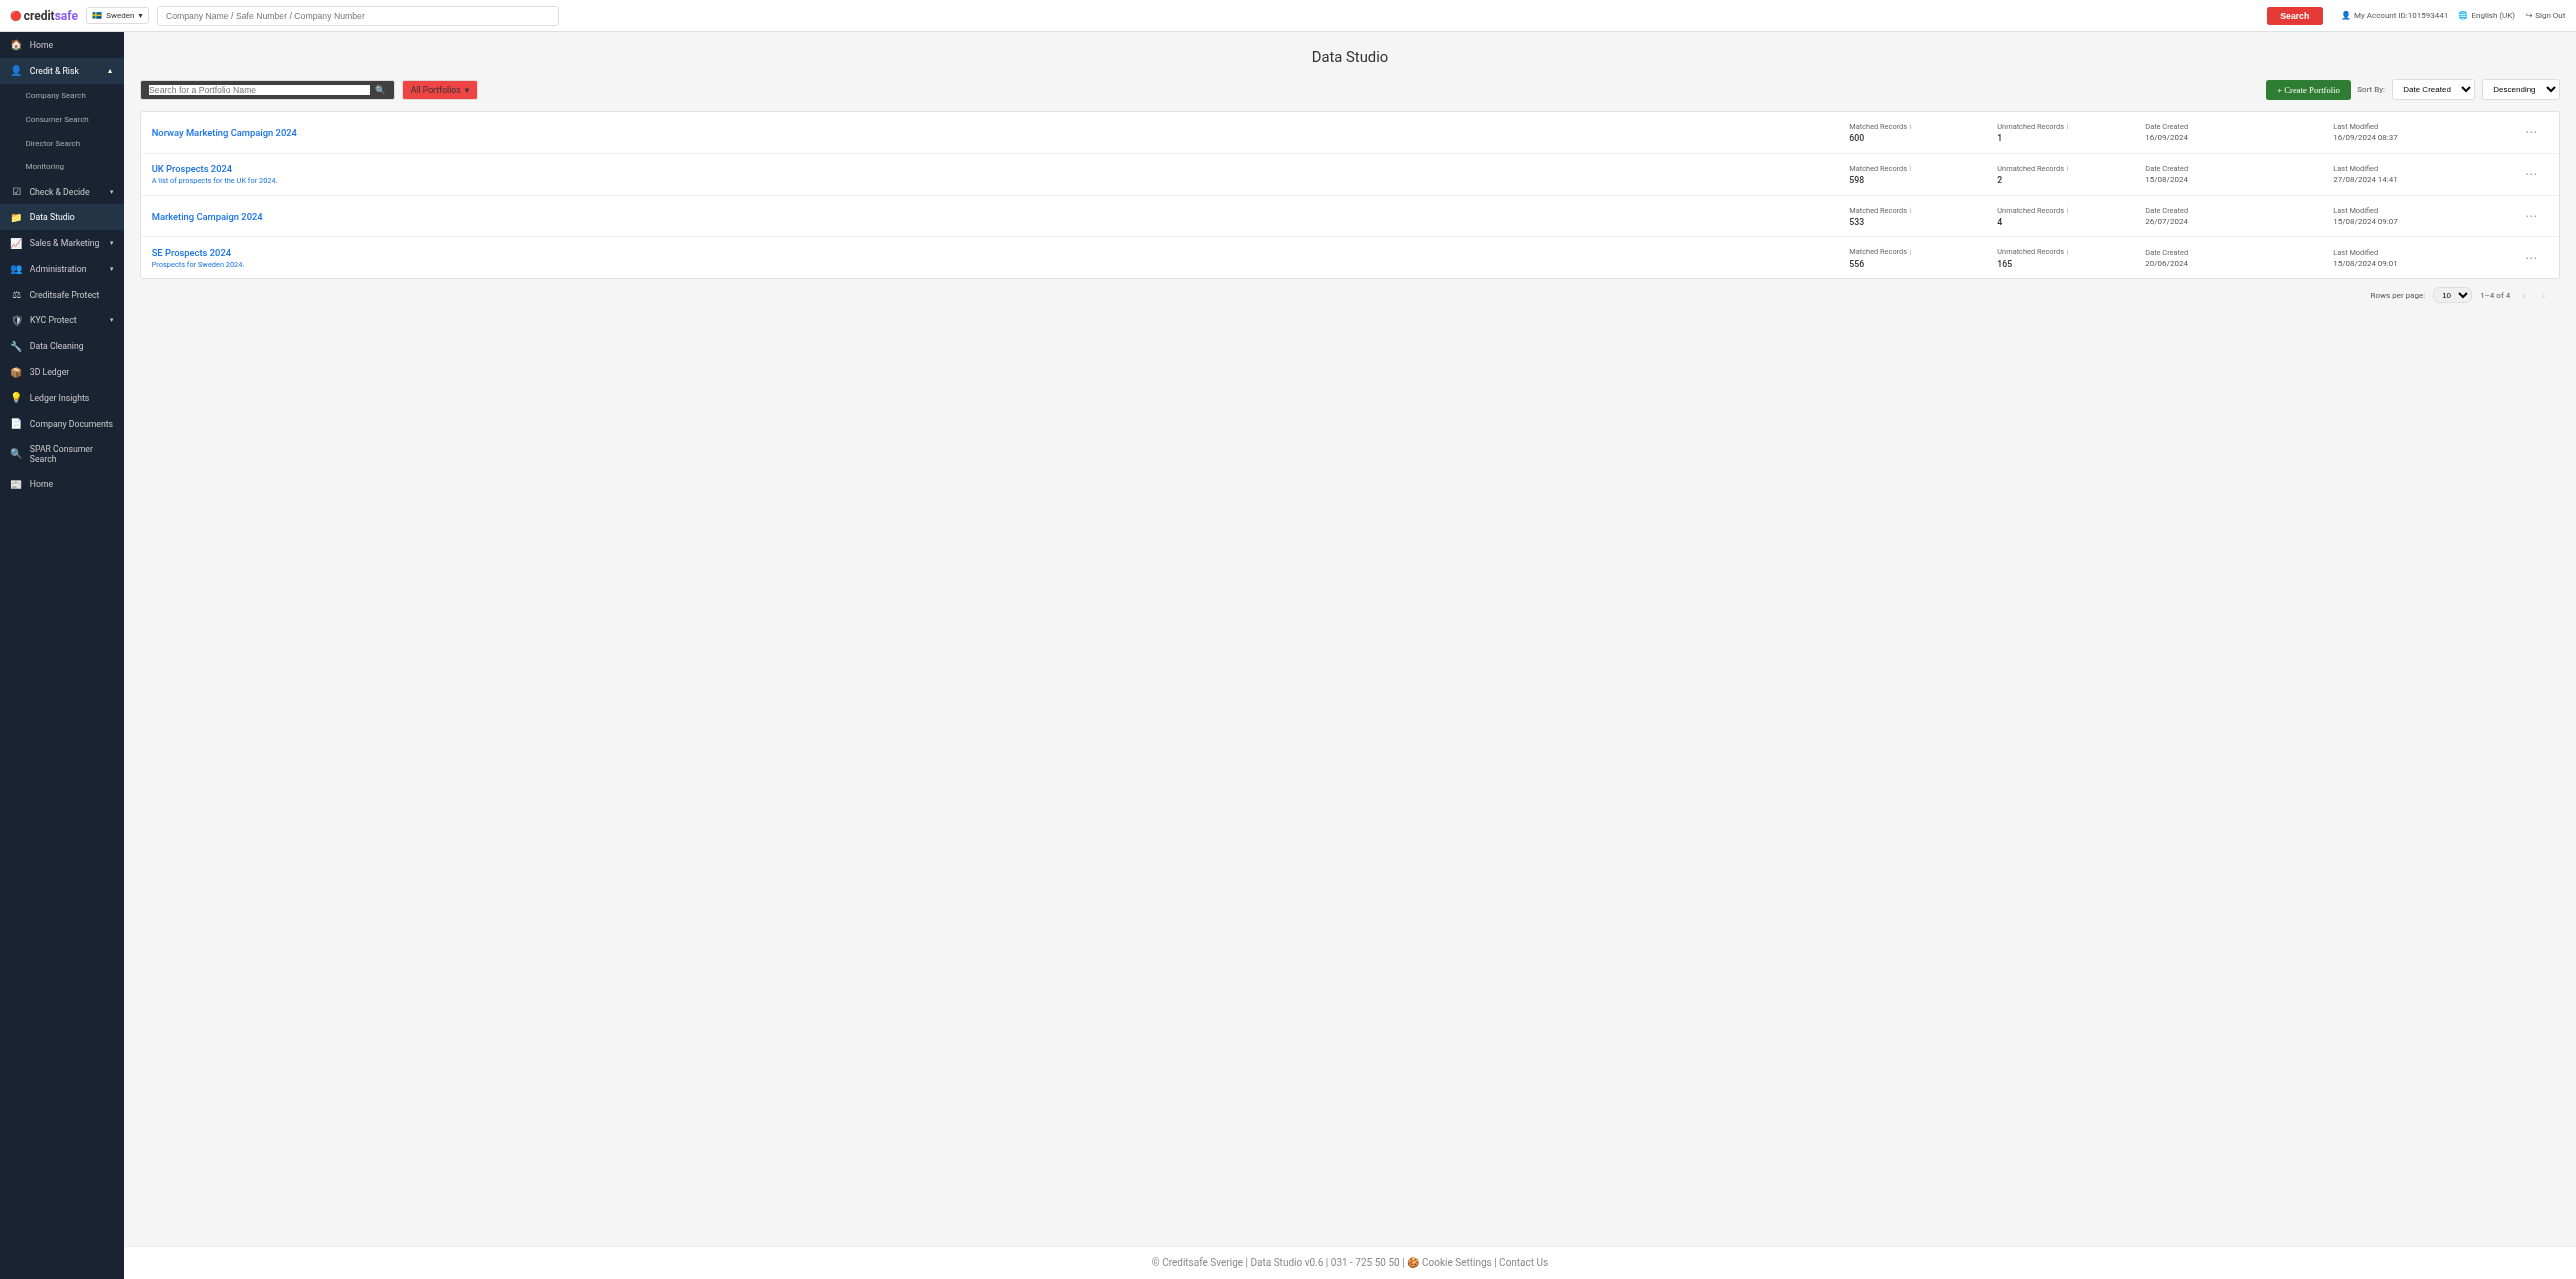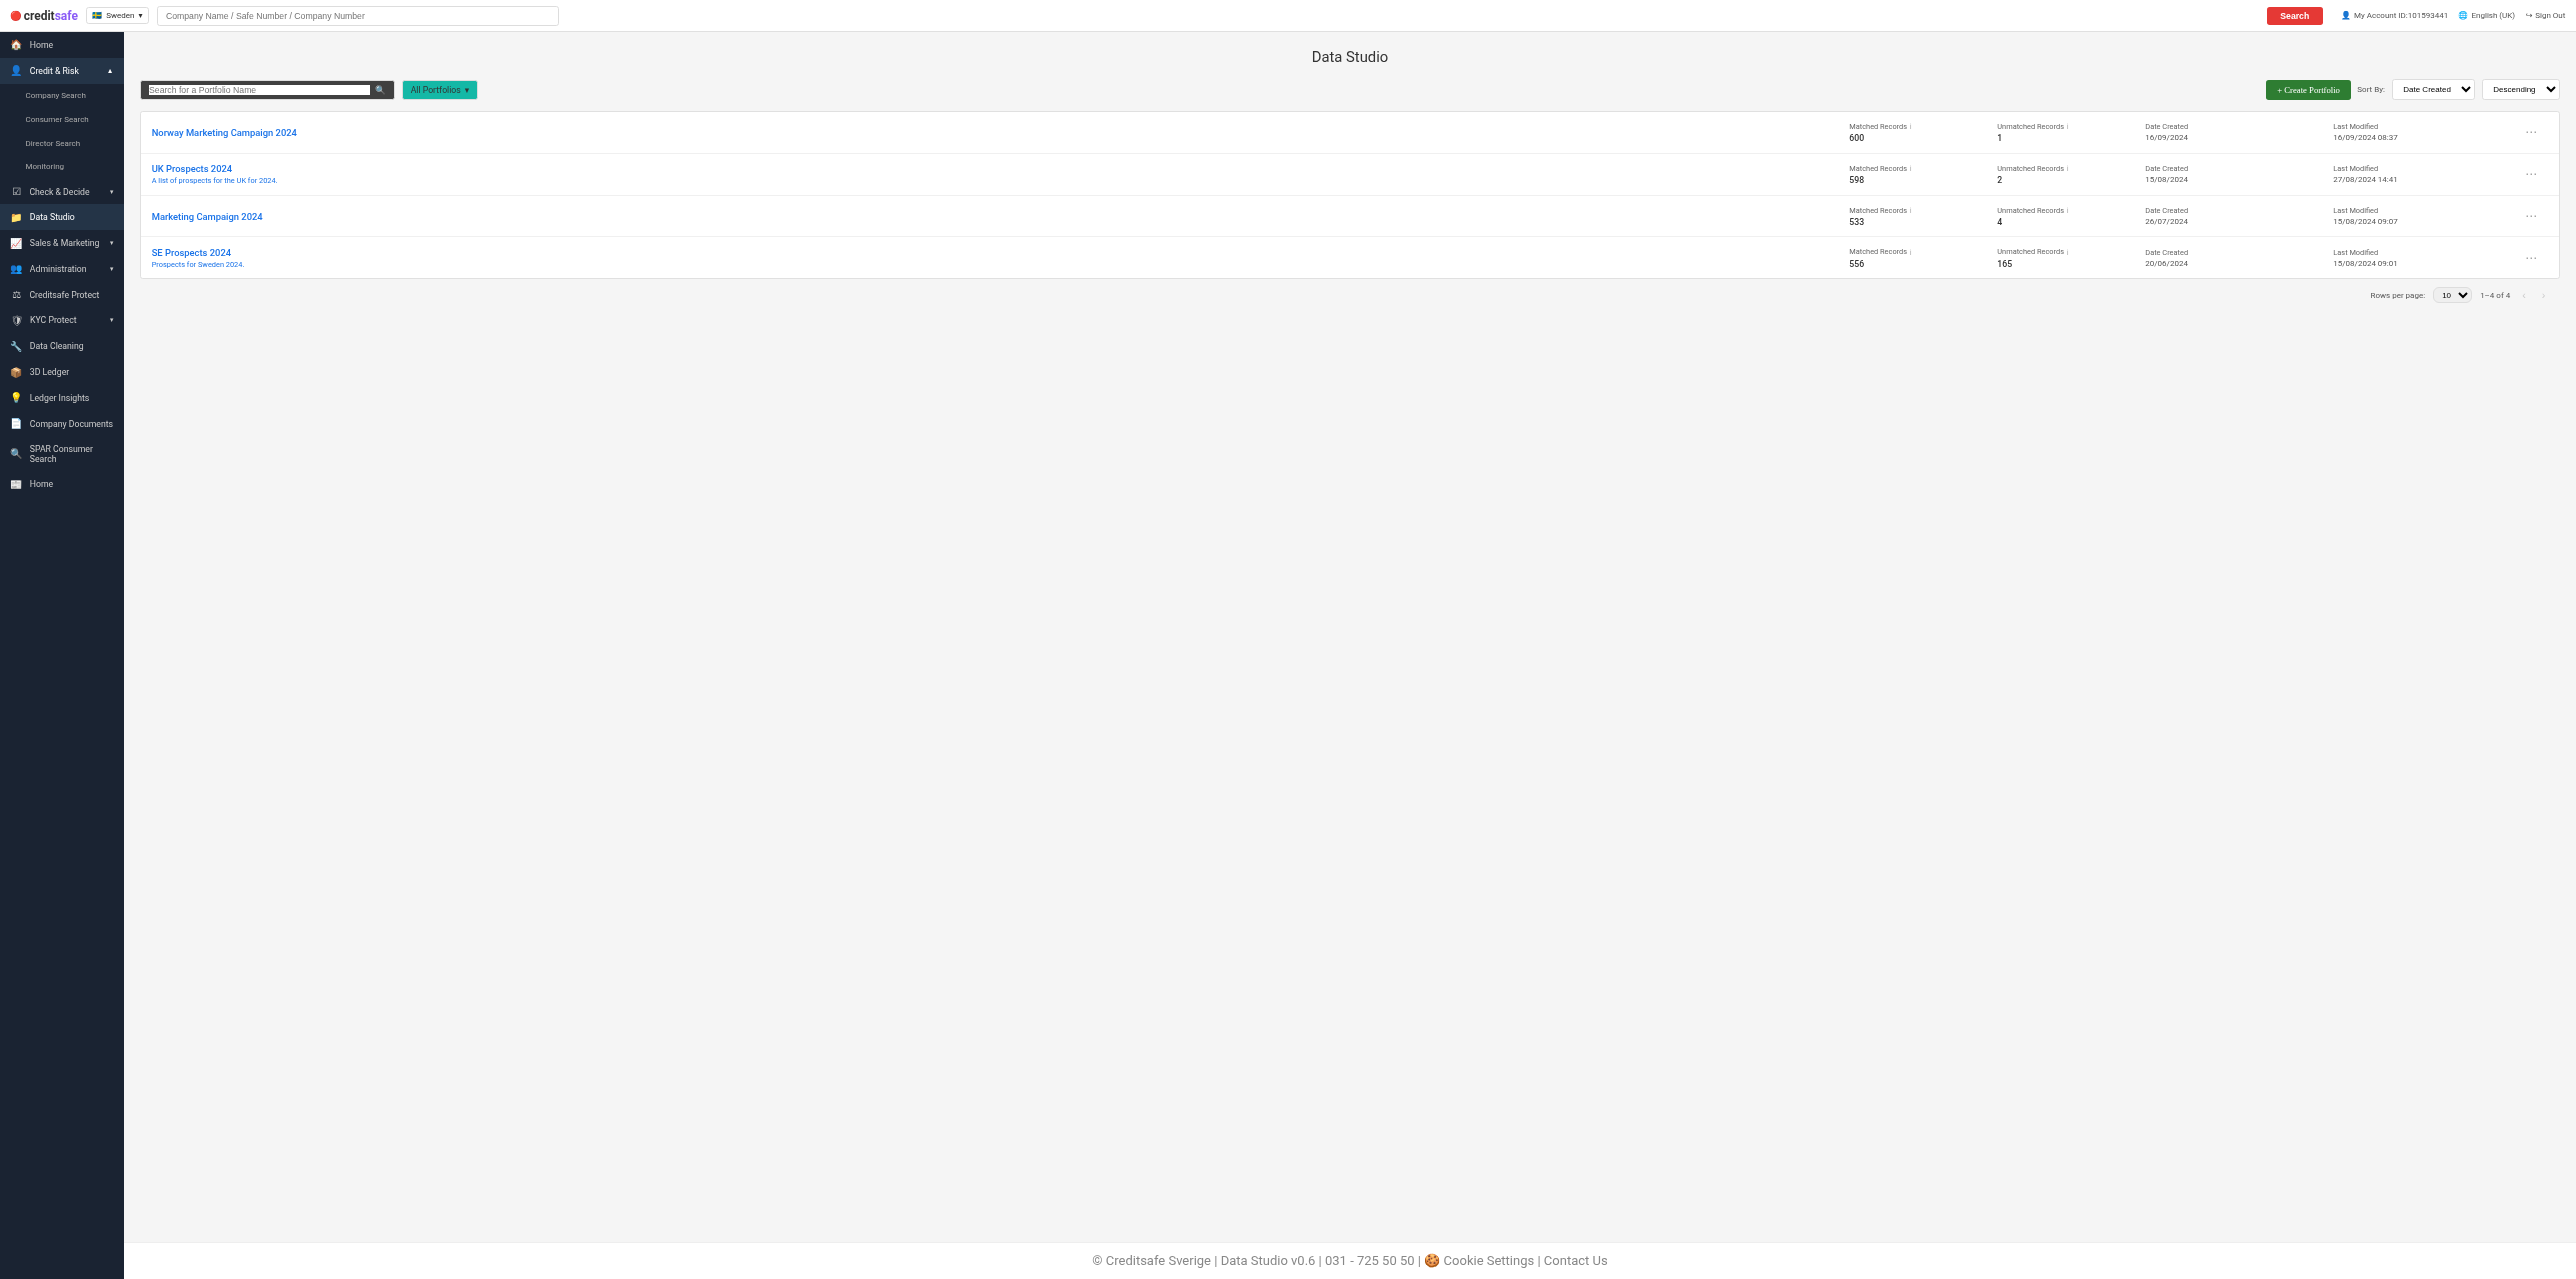--- a/index.html
+++ b/index.html
@@ -25,21 +25,21 @@
     .sidebar-section-header.active { background: #243447; color: #fff; }
 
     
     .main { margin-left: 124px; margin-top: 32px; padding: 16px; flex: 1; }
     .page-title { text-align: center; font-size: 14.8px; font-weight: 400; color: #333; margin-bottom: 13.4px; }
 
     
     .toolbar { display: flex; align-items: center; gap: 6.7px; margin-bottom: 10.7px; }
     .portfolio-search { display: flex; align-items: center; border: 0.7px solid #ddd; border-radius: 2.7px; padding: 4px 8px; gap: 5.4px; background: #404040; flex: 0 0 255px; }
     .portfolio-search input { border: none; outline: none; font-size: 8.7px; color: #999; width: 100%; }
-    .portfolio-filter { border: 0.7px solid #ddd; border-radius: 2.7px; padding: 4px 8px; background: #14b8a6; font-size: 8.7px; cursor: pointer; display: flex; align-items: center; gap: 4px; }
+    .portfolio-filter { border: 0.7px solid #ddd; border-radius: 2.7px; padding: 4px 8px; background: #ef4444; font-size: 8.7px; cursor: pointer; display: flex; align-items: center; gap: 4px; }
     .create-btn { background: #2e7d32; color: #fff; border: none; border-radius: 2.7px; padding: 4.7px 10.7px; font-size: 8.7px; cursor: pointer; margin-left: auto; font-weight: 500; font-family: Liberation Serif, serif; }
     .sort-label { font-size: 8px; color: #555; }
     .sort-select { border: 0.7px solid #ddd; border-radius: 2.7px; padding: 4px 6.7px; font-size: 8px; background: #fff; cursor: pointer; }
 
     
     .table-container { background: #fff; border: 0.7px solid #e0e0e0; border-radius: 2.7px; overflow: hidden; }
     .table-row { display: grid; grid-template-columns: 1fr 148px 148px 188px 188px 27px; border-bottom: 0.7px solid #f0f0f0; padding: 9.4px 10.7px; align-items: center; }
     .table-row:last-child { border-bottom: none; }
     .portfolio-name { font-size: 9.4px; color: #1a73e8; cursor: pointer; font-weight: 500; }
     .portfolio-desc { font-size: 7.4px; color: #1a73e8; margin-top: 2px; }
@@ -49,21 +49,21 @@
     .info-icon { color: #aaa; font-size: 7.4px; cursor: pointer; }
     .more-btn { color: #999; cursor: pointer; font-size: 12px; padding: 1.3px 4px; }
 
     
     .pagination { display: flex; align-items: center; justify-content: flex-end; padding: 8px 10.7px; gap: 8px; font-size: 8px; color: #555; }
     .pagination-btn { border: none; background: none; cursor: pointer; color: #555; font-size: 10.7px; padding: 1.3px 4px; }
     .pagination-btn:disabled { color: #ccc; cursor: default; }
     .rows-select { border: 0.7px solid #ddd; border-radius: 6px; padding: 1.3px 4px; font-size: 8px; }
 
     
-    .footer { text-align: center; font-size: 13px; color: #888; padding: 10.7px; border-top: 0.7px solid #eee; background: #fff; margin-left: 124px; }
+    .footer { text-align: center; font-size: 10px; color: #888; padding: 10.7px; border-top: 0.7px solid #eee; background: #fff; margin-left: 124px; }
 
     
     .logo-img { display: flex; align-items: center; }
     .logo-credit { color: #333; font-weight: 700; font-size: 12px; }
     .logo-safe-part { color: #8b5cf6; font-weight: 700; font-size: 12px; }
     .logo-bird { color: #c00; font-size: 9.4px; margin-right: 1.3px; }
   </style>
 </head>
 <body>
 

